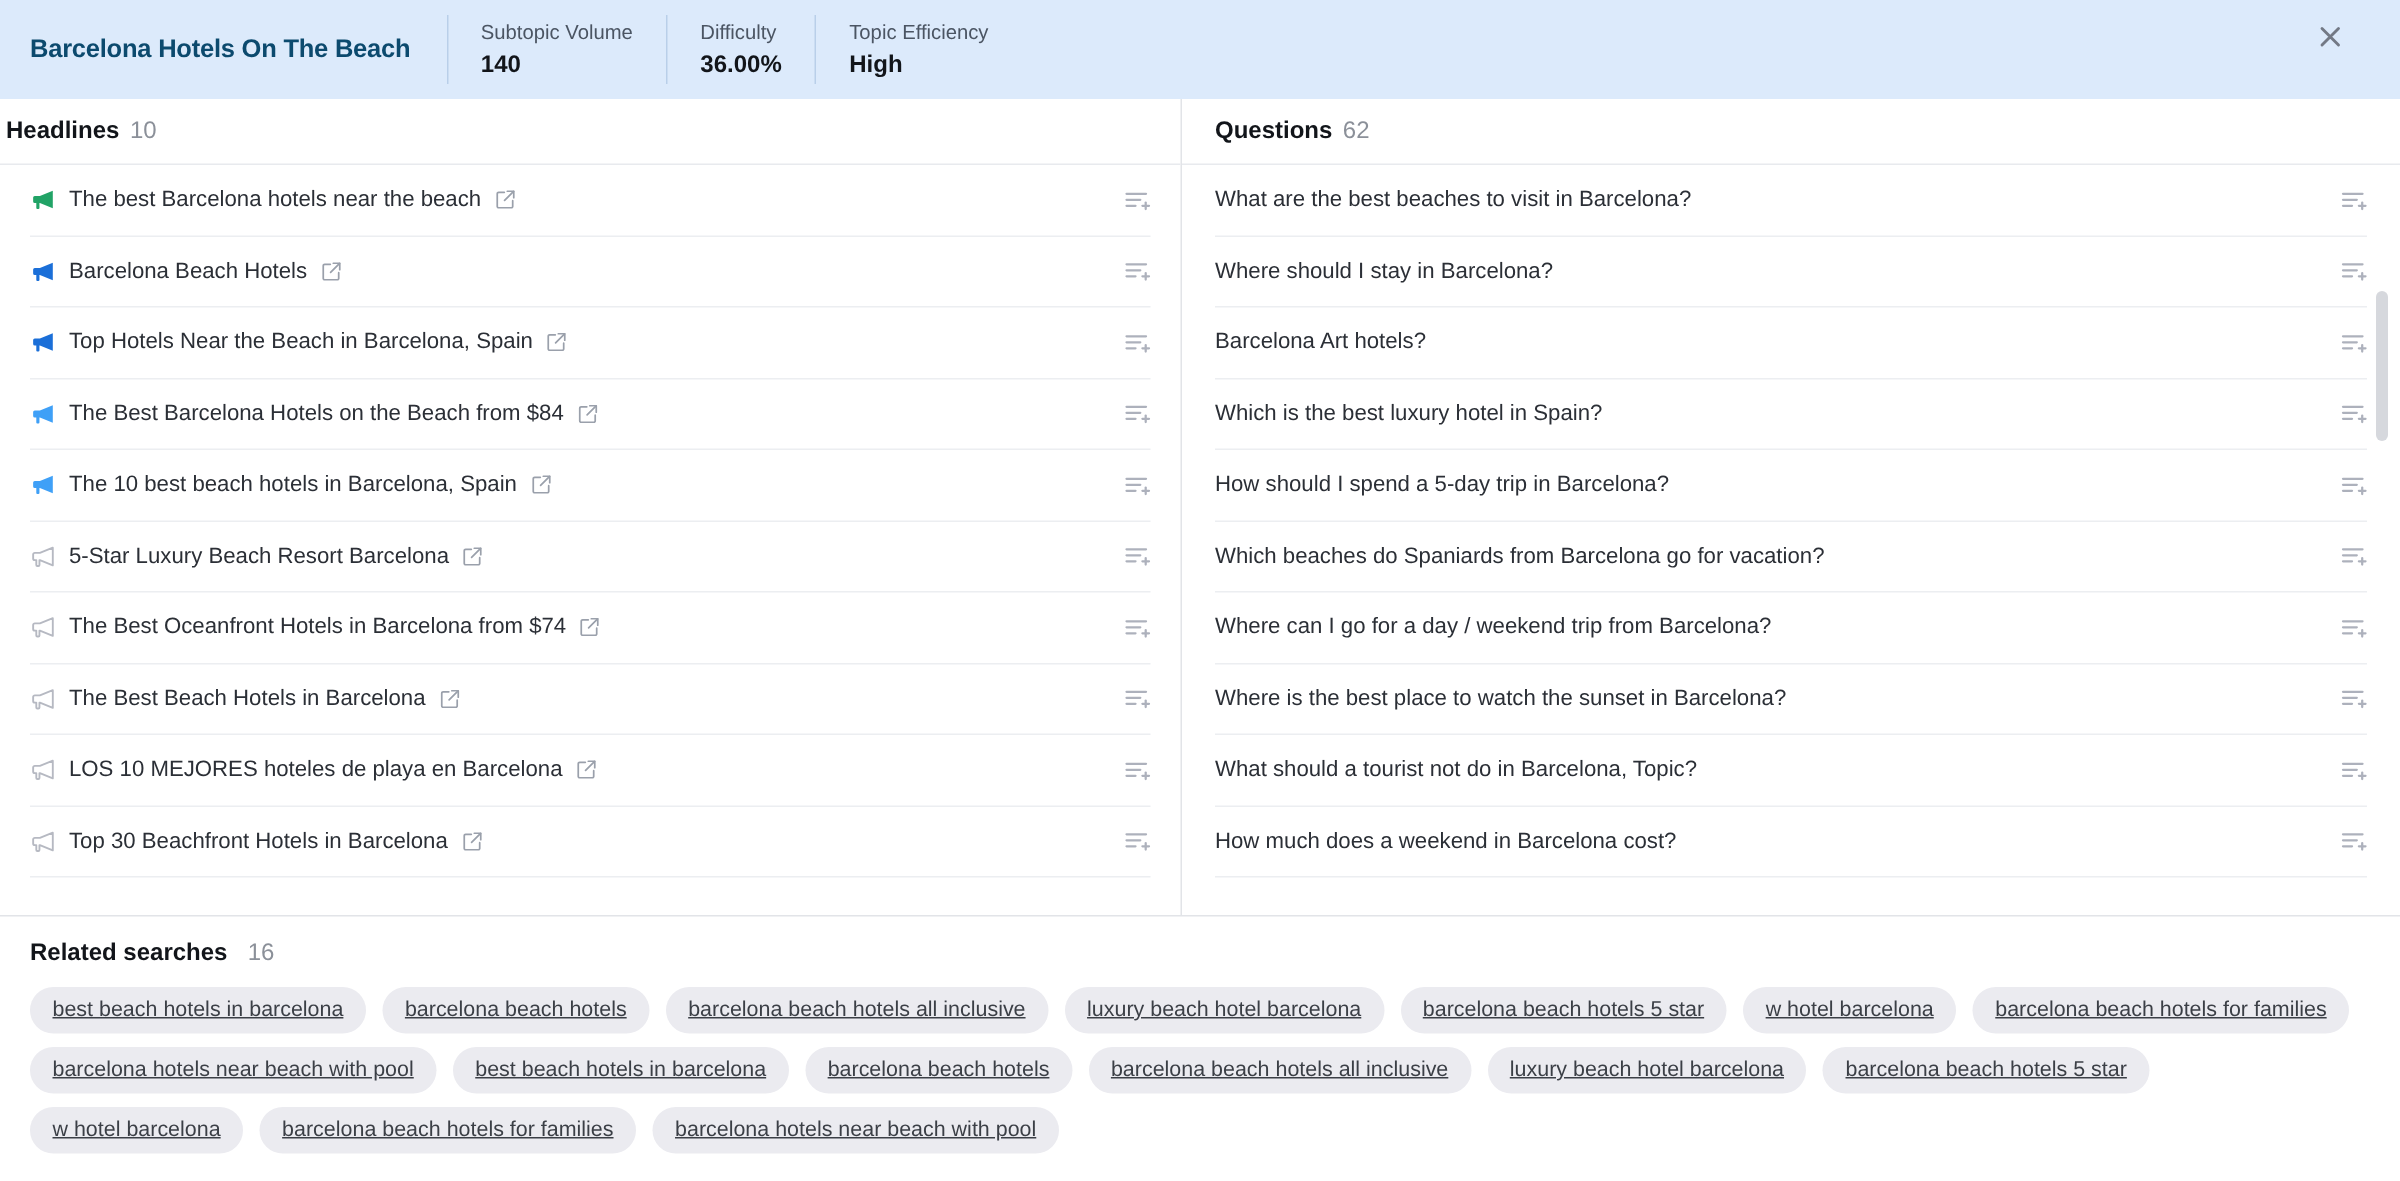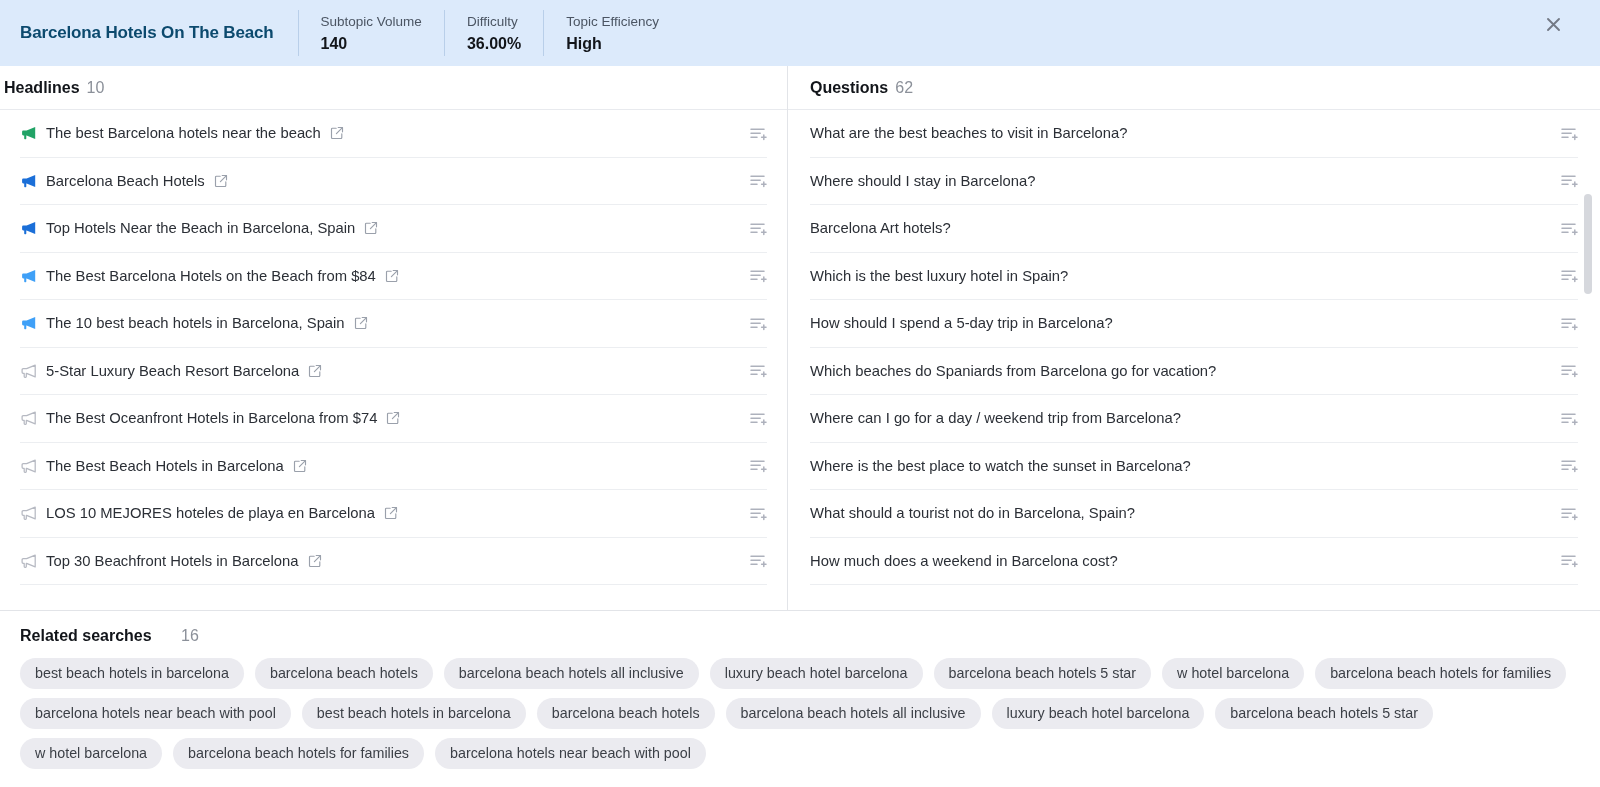--- a/index.html
+++ b/index.html
@@ -126,36 +126,37 @@
     border-radius: 4px;
     cursor: pointer;
   }
 
   
   .related {
     padding: 16px 20px 0 20px;
   }
   .related-head { margin-bottom: 13px; }
   .related-head .ttl { font-size: 16px; font-weight: bold; color:#12151a; }
-  .related-head .cnt { font-size: 16px; color:#8b9099; margin-left: 25px; }
+  .related-head .cnt { font-size: 16px; color:#8b9099; margin-left: 9px; }
   .chips {
     display: flex;
     flex-wrap: wrap;
     gap: 9px 11px;
     max-width: 1560px;
   }
   .chip {
     background: #ebebf0;
     border-radius: 16px;
     padding: 7px 15px 8px 15px;
     font-size: 14.3px;
     color: #3b3f46;
     line-height: 16px;
     white-space: nowrap;
     cursor: pointer;
+    text-decoration: underline;
   }
 </style>
 </head>
 <body>
 
 <div class="header">
   <div class="header-title">Barcelona Hotels On The Beach</div>
 
   <div class="metric">
     <div class="metric-label">Subtopic Volume</div>
@@ -538,21 +539,21 @@
                 <path d="M3 9.2 H12.2"></path>
                 <path d="M3 13.2 H9"></path>
               </g>
               <g stroke="#a9adb9" stroke-width="1.5" stroke-linecap="round">
                 <path d="M13.6 13.2 H18"></path>
                 <path d="M15.8 11 V15.4"></path>
               </g>
             </svg></span>
         </div>
         <div class="row">
-          <span class="q-text">What should a tourist not do in Barcelona, Spain?</span>
+          <span class="q-text">What should a tourist not do in Barcelona, Topic?</span>
           <span class="spacer"></span>
           <span class="addlist"><svg viewBox="0 0 19 19" width="19" height="19">
               <g stroke="#a9adb9" stroke-width="1.5" stroke-linecap="round">
                 <path d="M3 5.2 H16"></path>
                 <path d="M3 9.2 H12.2"></path>
                 <path d="M3 13.2 H9"></path>
               </g>
               <g stroke="#a9adb9" stroke-width="1.5" stroke-linecap="round">
                 <path d="M13.6 13.2 H18"></path>
                 <path d="M15.8 11 V15.4"></path>

